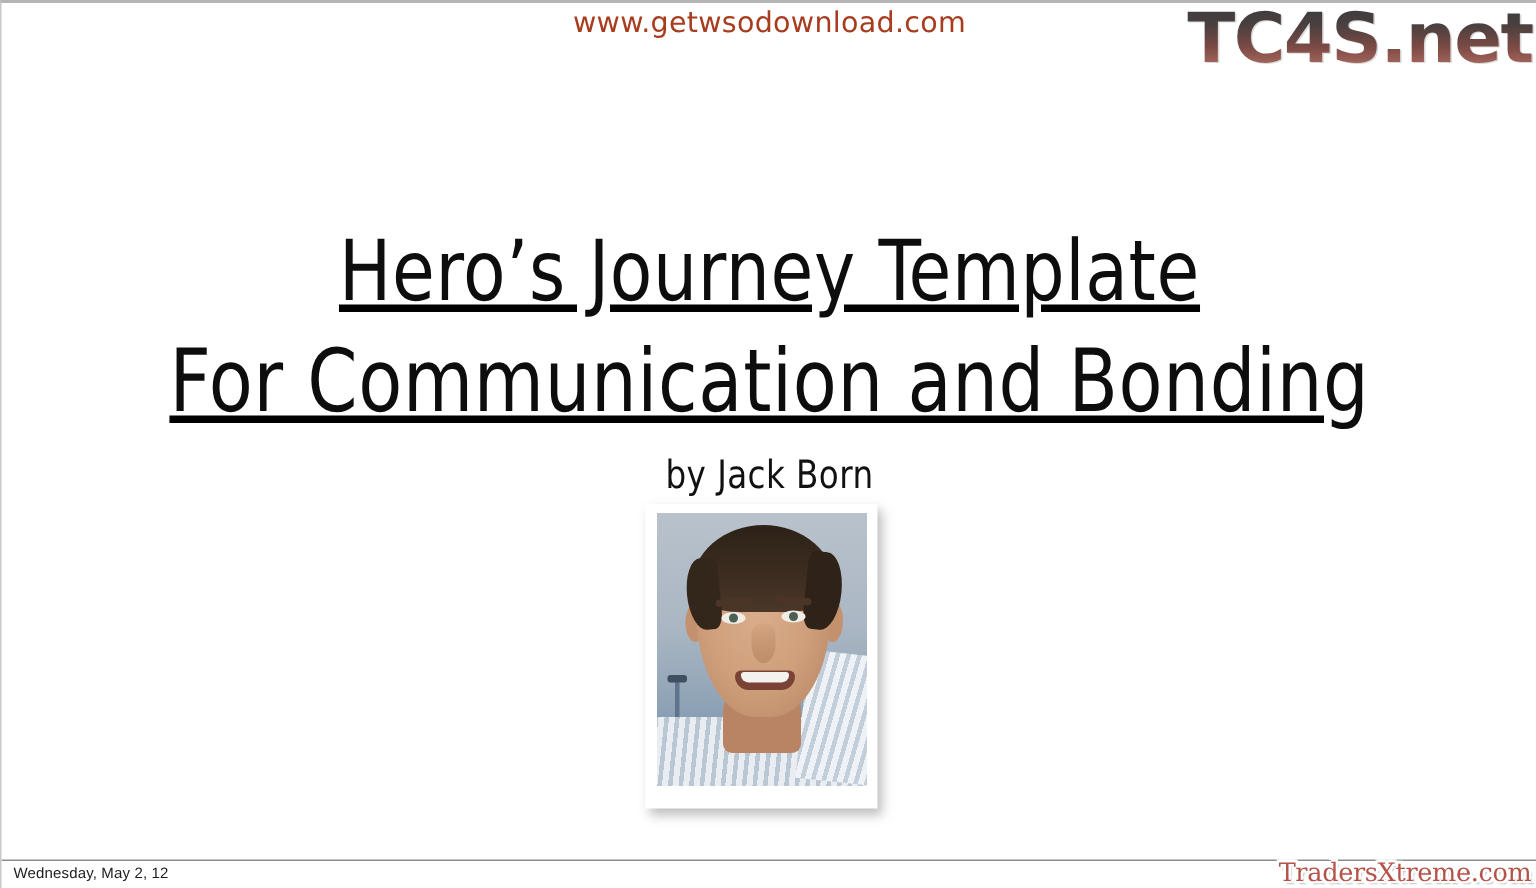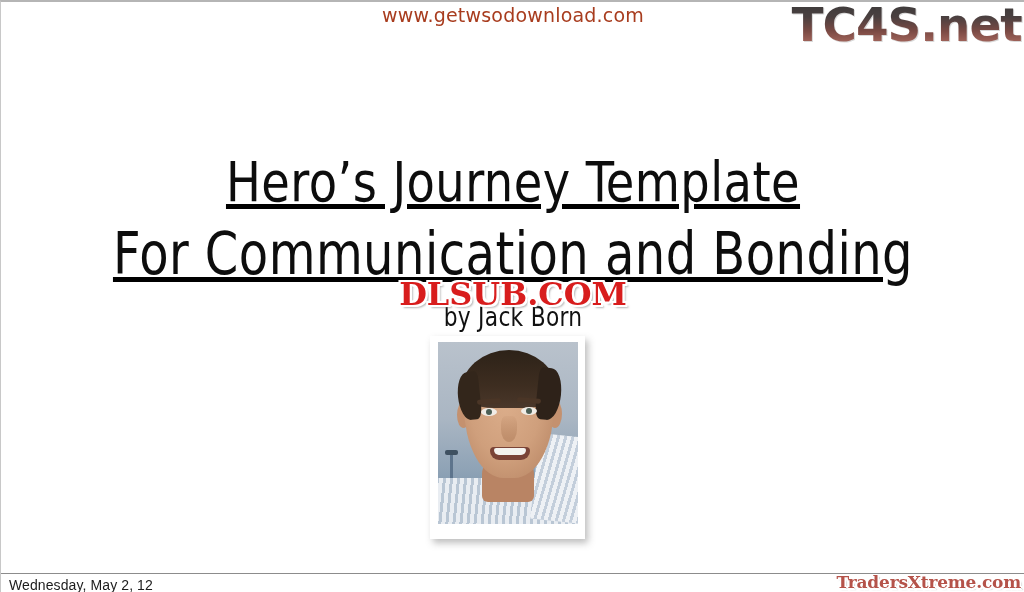--- a/index.html
+++ b/index.html
@@ -293,31 +293,31 @@
     top: 571px;
     width: 1024px;
     height: 1px;
     background: #8c8c8c;
   }
   .footer-date {
     position: absolute;
     left: 8px;
     top: 575px;
     font-family: "Liberation Sans", sans-serif;
-    font-size: 14px;
+    font-size: 10px;
     color: #1c1c1c;
     letter-spacing: 0.1px;
     white-space: nowrap;
   }
   .tx {
     position: absolute;
     right: 3px;
     top: 570px;
     font-family: "DejaVu Serif", serif;
-    font-weight: bold;
+    font-weight: normal;
     font-size: 17px;
     line-height: 20px;
     color: #b5534a;
     letter-spacing: -0.2px;
     white-space: nowrap;
     text-shadow:
       1.5px 0 0 #ffffff, -1.5px 0 0 #ffffff,
       0 1.5px 0 #ffffff, 0 -1.5px 0 #ffffff,
       1.5px 1.5px 0 #ffffff, -1.5px 1.5px 0 #ffffff,
       1.5px -1.5px 0 #ffffff, -1.5px -1.5px 0 #ffffff,
@@ -334,23 +334,20 @@
   <div class="tc4s-shadow">TC4S.net</div>
   <div class="tc4s">TC4S.net</div>
 
   <div class="title-block">
     <div class="title-line l1">Hero’s Journey Template</div>
     <div class="title-line l2">For Communication and Bonding</div>
   </div>
 
   <div class="byline">by Jack Born</div>
 
-  <div class="dlsub">
-    <div class="dlsub-text">DLSUB.COM</div>
-  </div>
 
   <div class="photo-frame">
     <div class="photo">
       <div class="ph-bg"></div>
       <div class="ph-pole1"></div>
       <div class="ph-pole1b"></div>
       <div class="ph-lamp1"></div>
       <div class="ph-lamp2"></div>
       <div class="ph-shirt"></div>
       <div class="ph-shirtR"></div>

